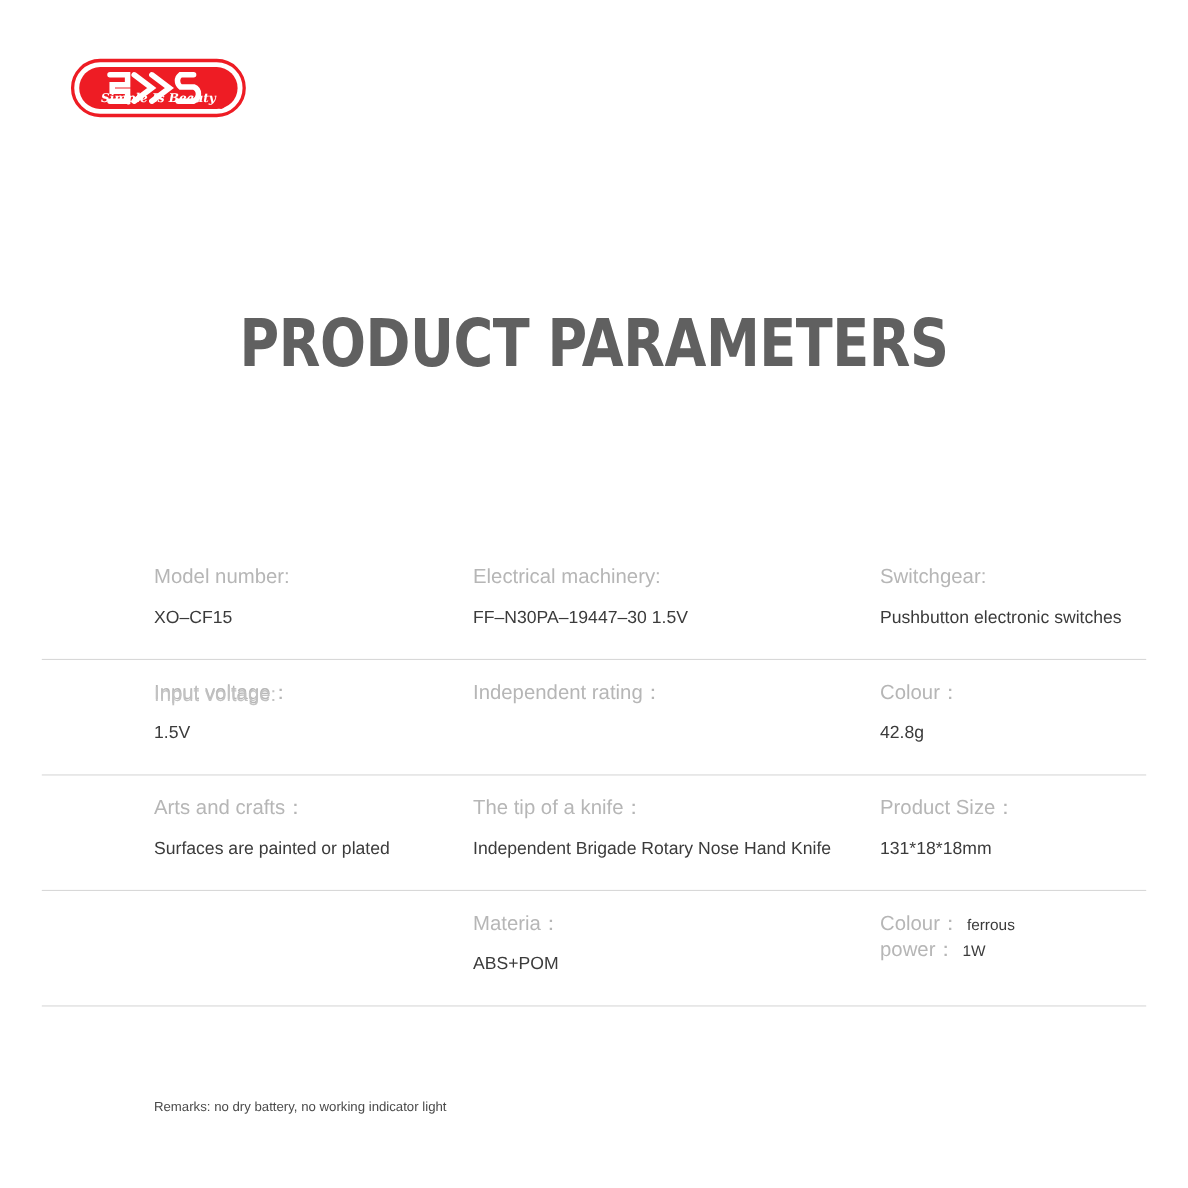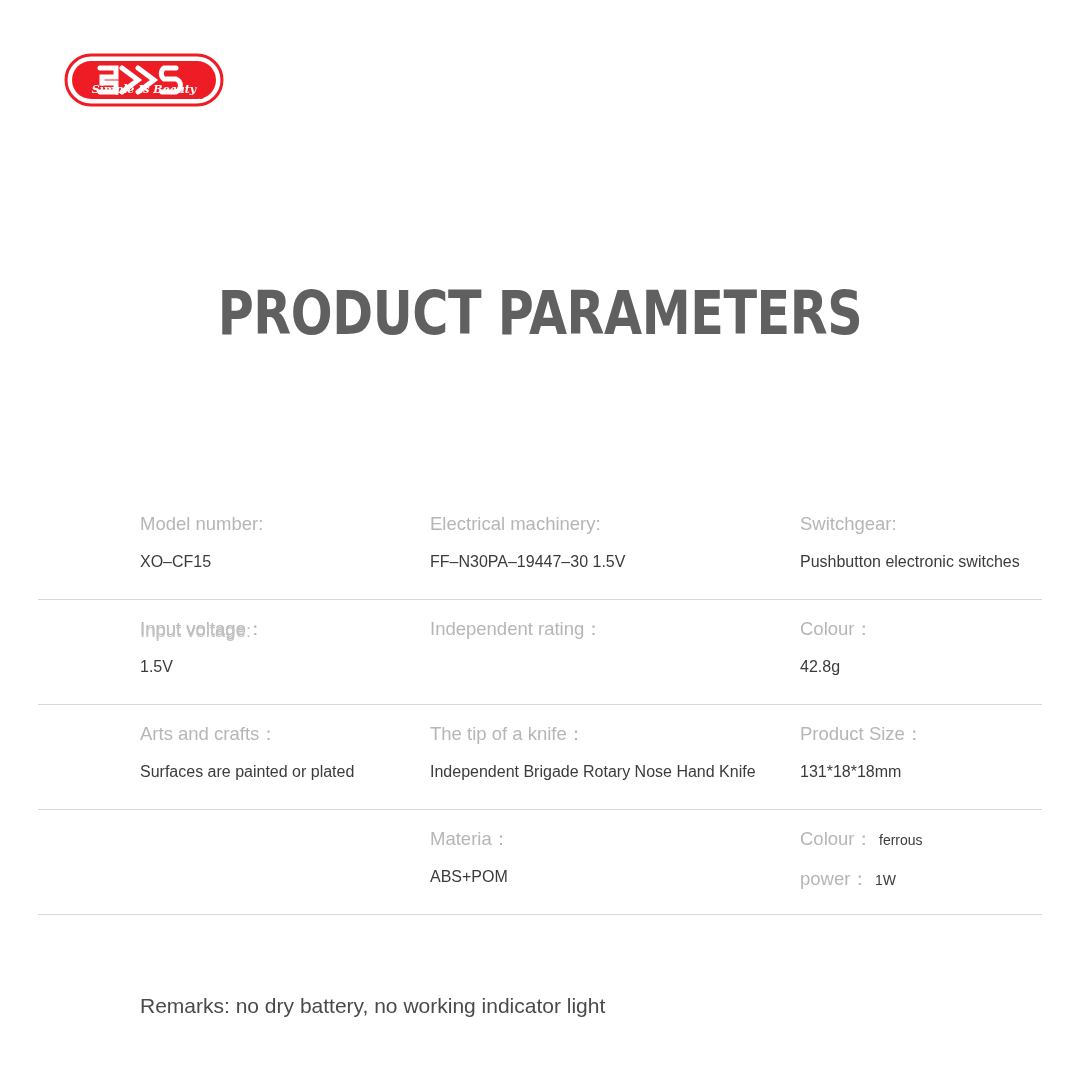--- a/index.html
+++ b/index.html
@@ -104,29 +104,29 @@
   }
   .inline-pair .lbl {
     color: #b6b6b6;
     font-size: 18.5px;
   }
   .inline-pair .val {
     color: #3b3b3b;
     font-size: 14px;
     margin-left: 6px;
   }
-  .inline-pair + .inline-pair { margin-top: 17px; }
+  .inline-pair + .inline-pair { }
 
   
   #remarks {
     position: absolute;
     left: 140px;
     top: 996px;
     color: #4a4a4a;
-    font-size: 21px;
+    font-size: 12px;
     line-height: 20px;
     white-space: nowrap;
   }
 </style>
 </head>
 <body>
 
 <div id="brand-logo">
   <svg viewBox="0 0 160 56" xmlns="http://www.w3.org/2000/svg" aria-hidden="true">
 

